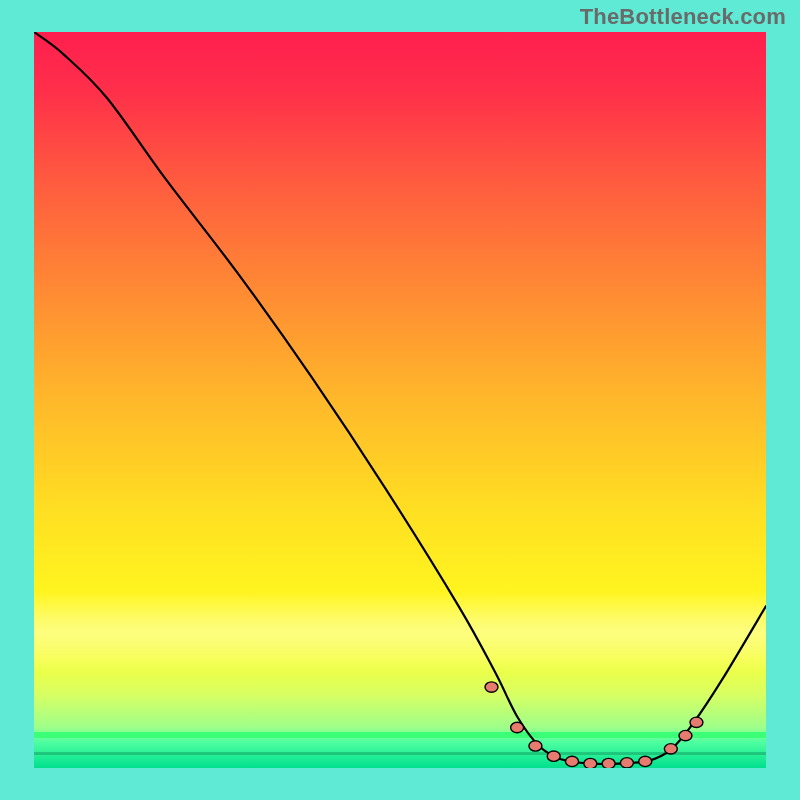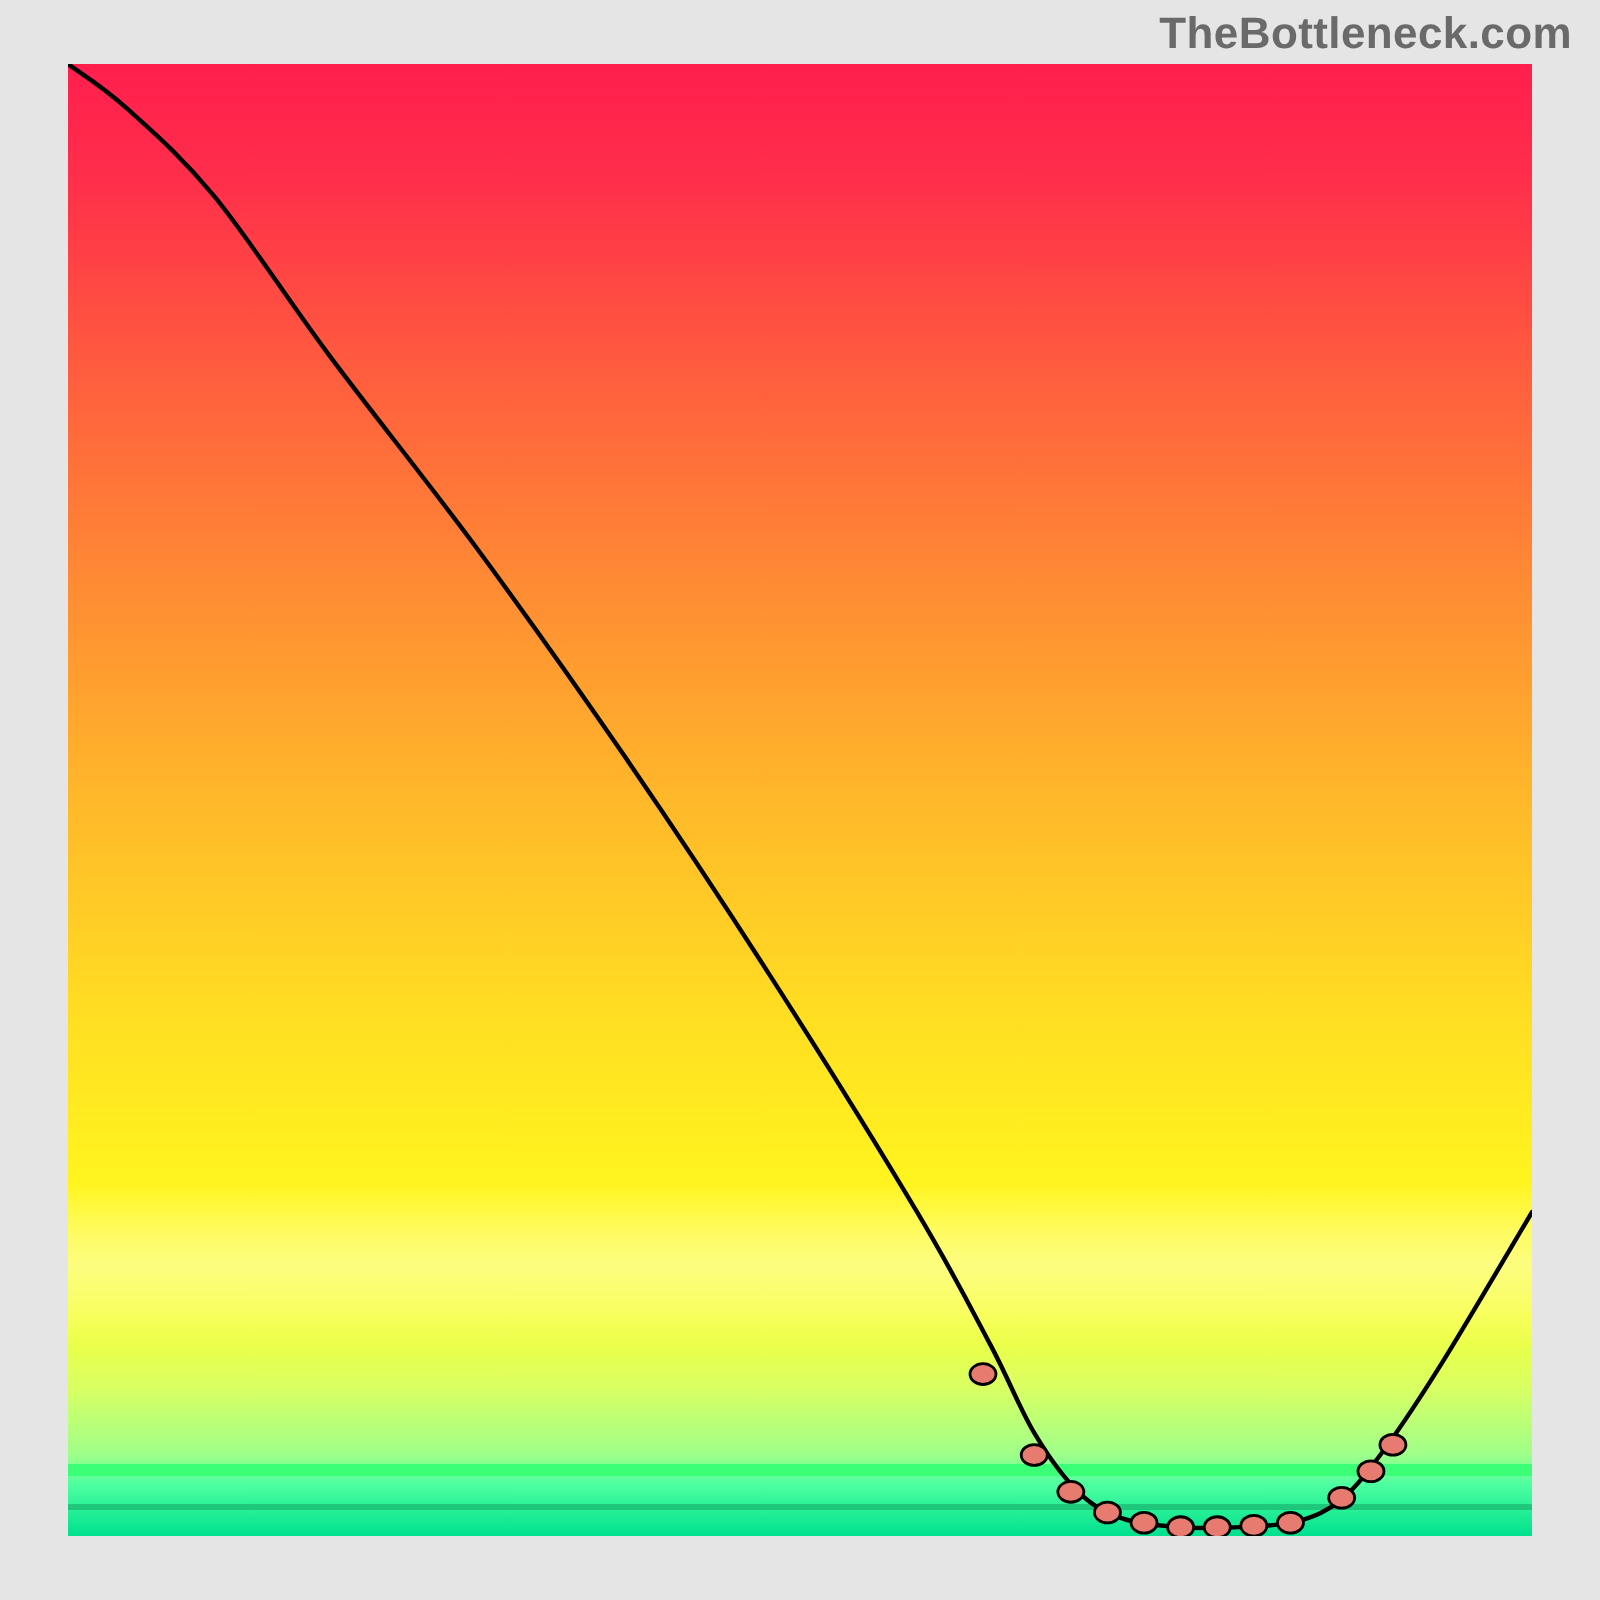--- a/index.html
+++ b/index.html
@@ -1,21 +1,21 @@
 <!DOCTYPE html>
 <html><head>
 <meta charset="utf-8">
 <style>
   * { margin: 0; padding: 0; box-sizing: border-box; }
   html, body { width: 800px; height: 800px; overflow: hidden; background: #000; }
   .frame {
     position: relative;
     width: 800px;
     height: 800px;
-    background: #e5e5e5;
+    background: #5eead4;
     text-align: center;
   }
   .watermark {
     position: absolute;
     top: 4px;
     right: 14px;
     font-family: Arial, Helvetica, sans-serif;
     font-size: 22px;
     font-weight: bold;
     color: #6a6a6a;

